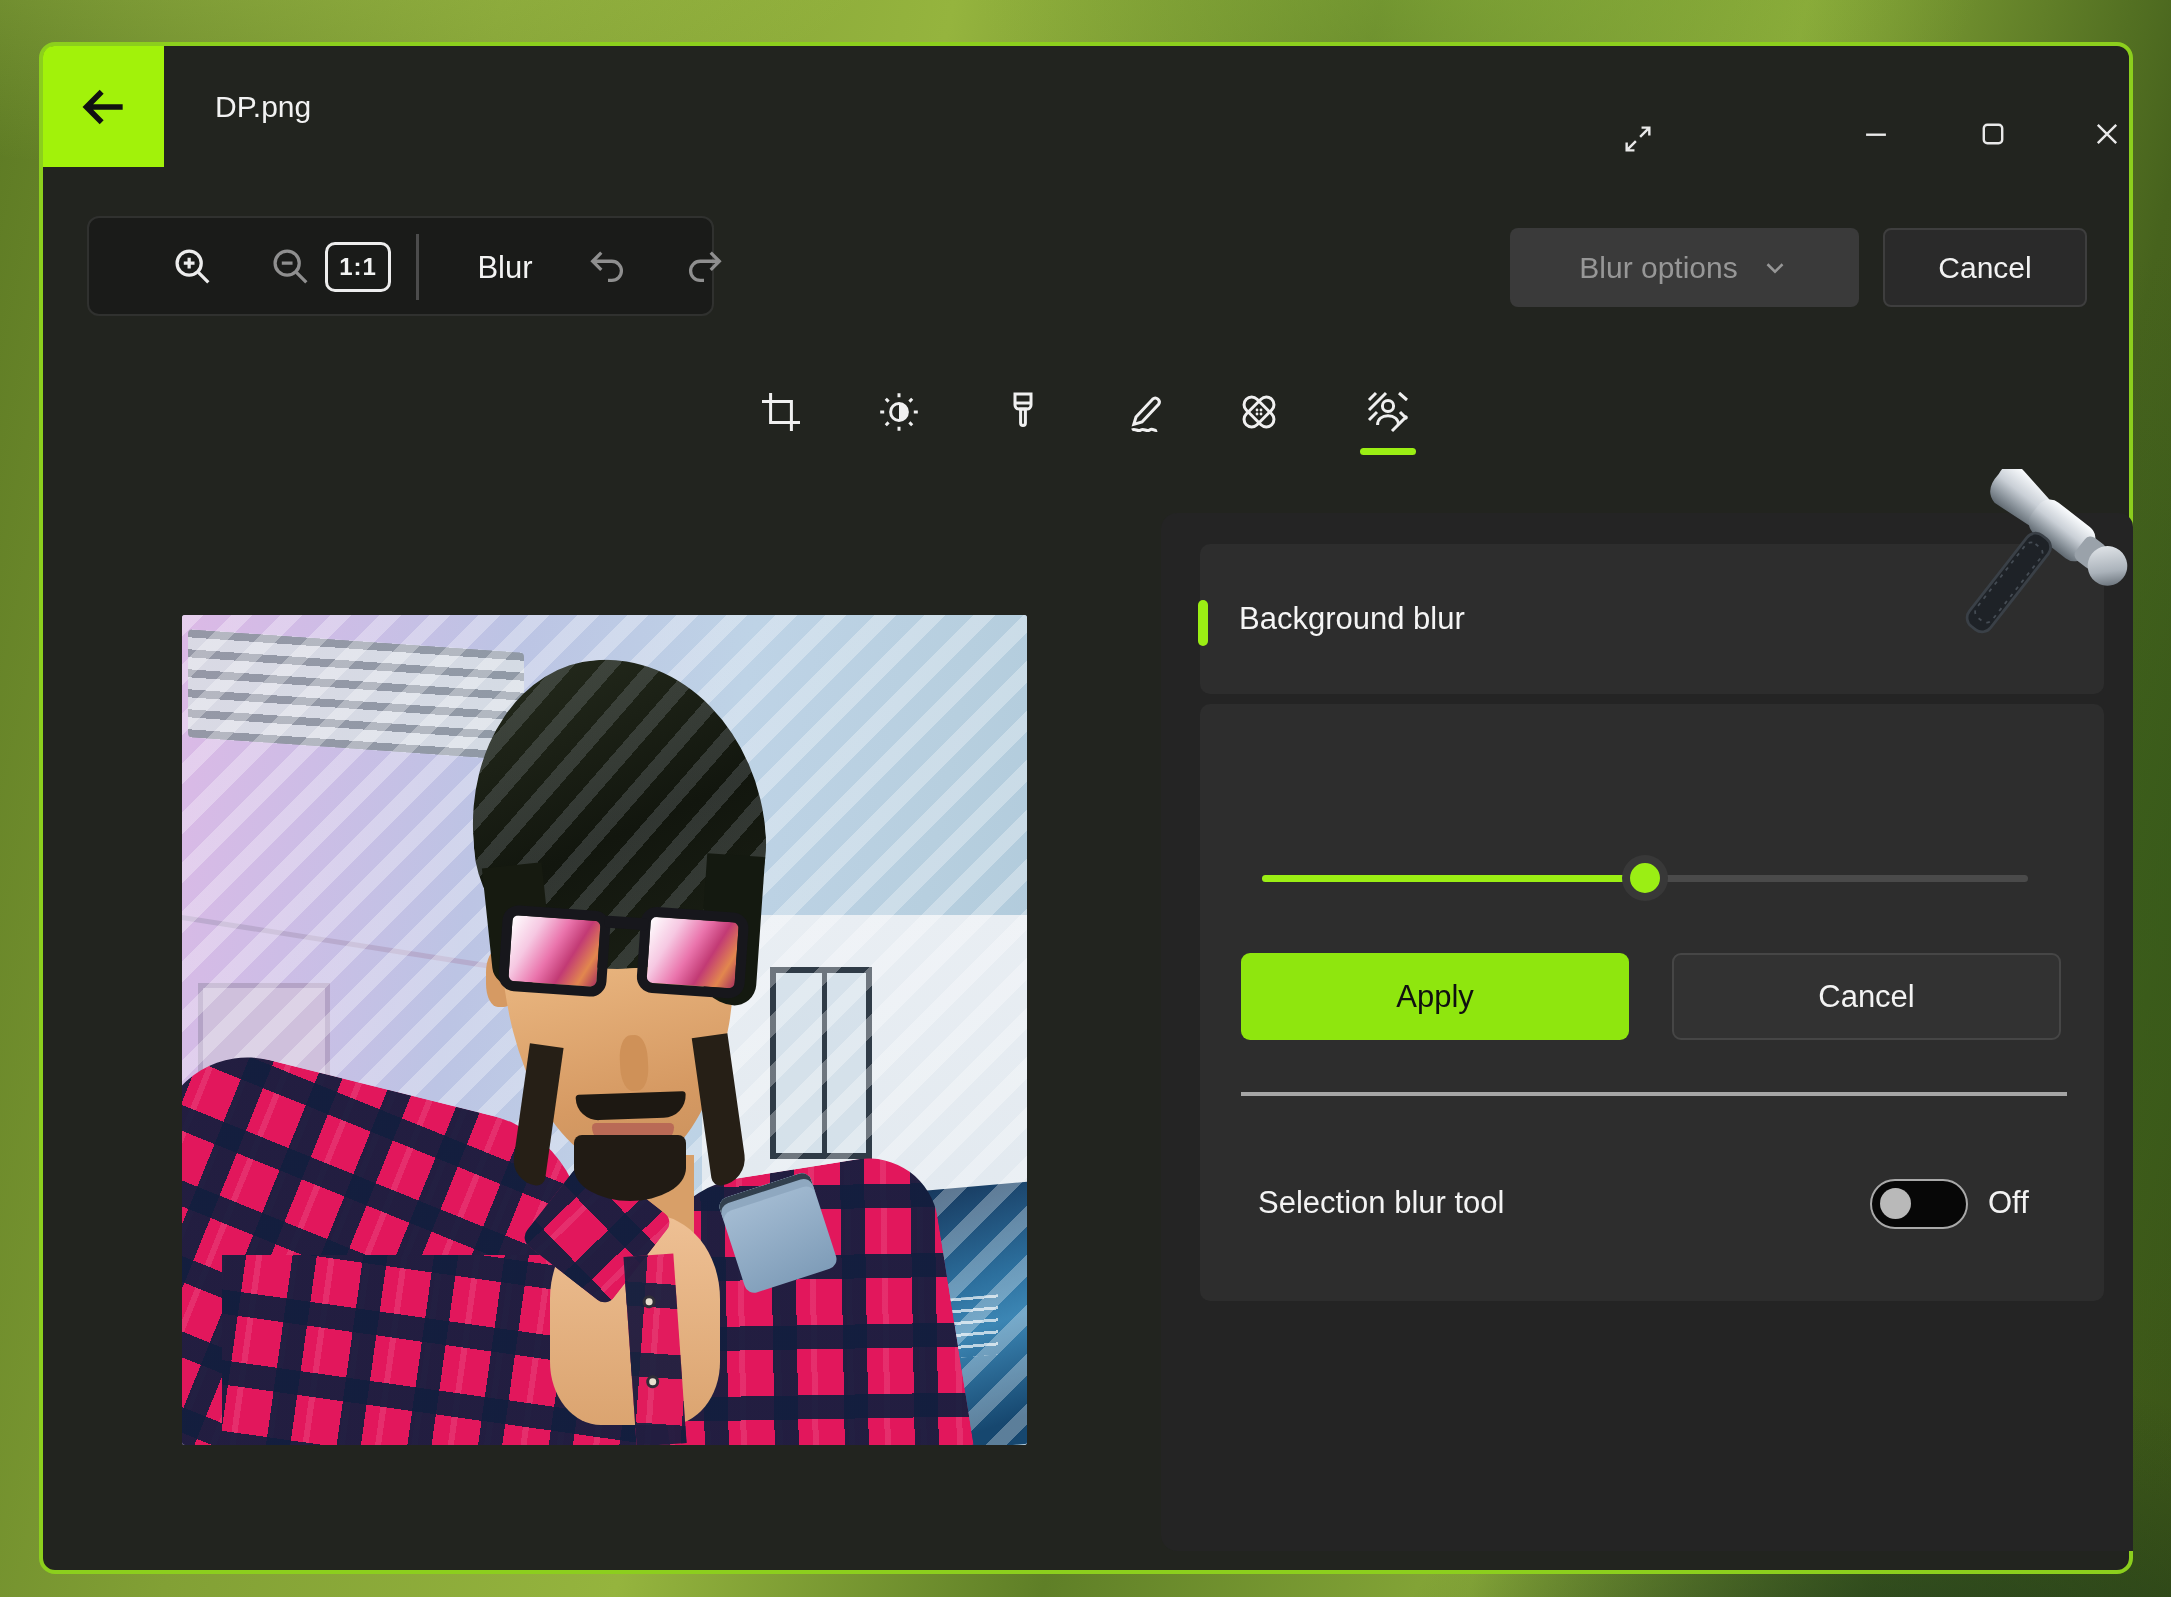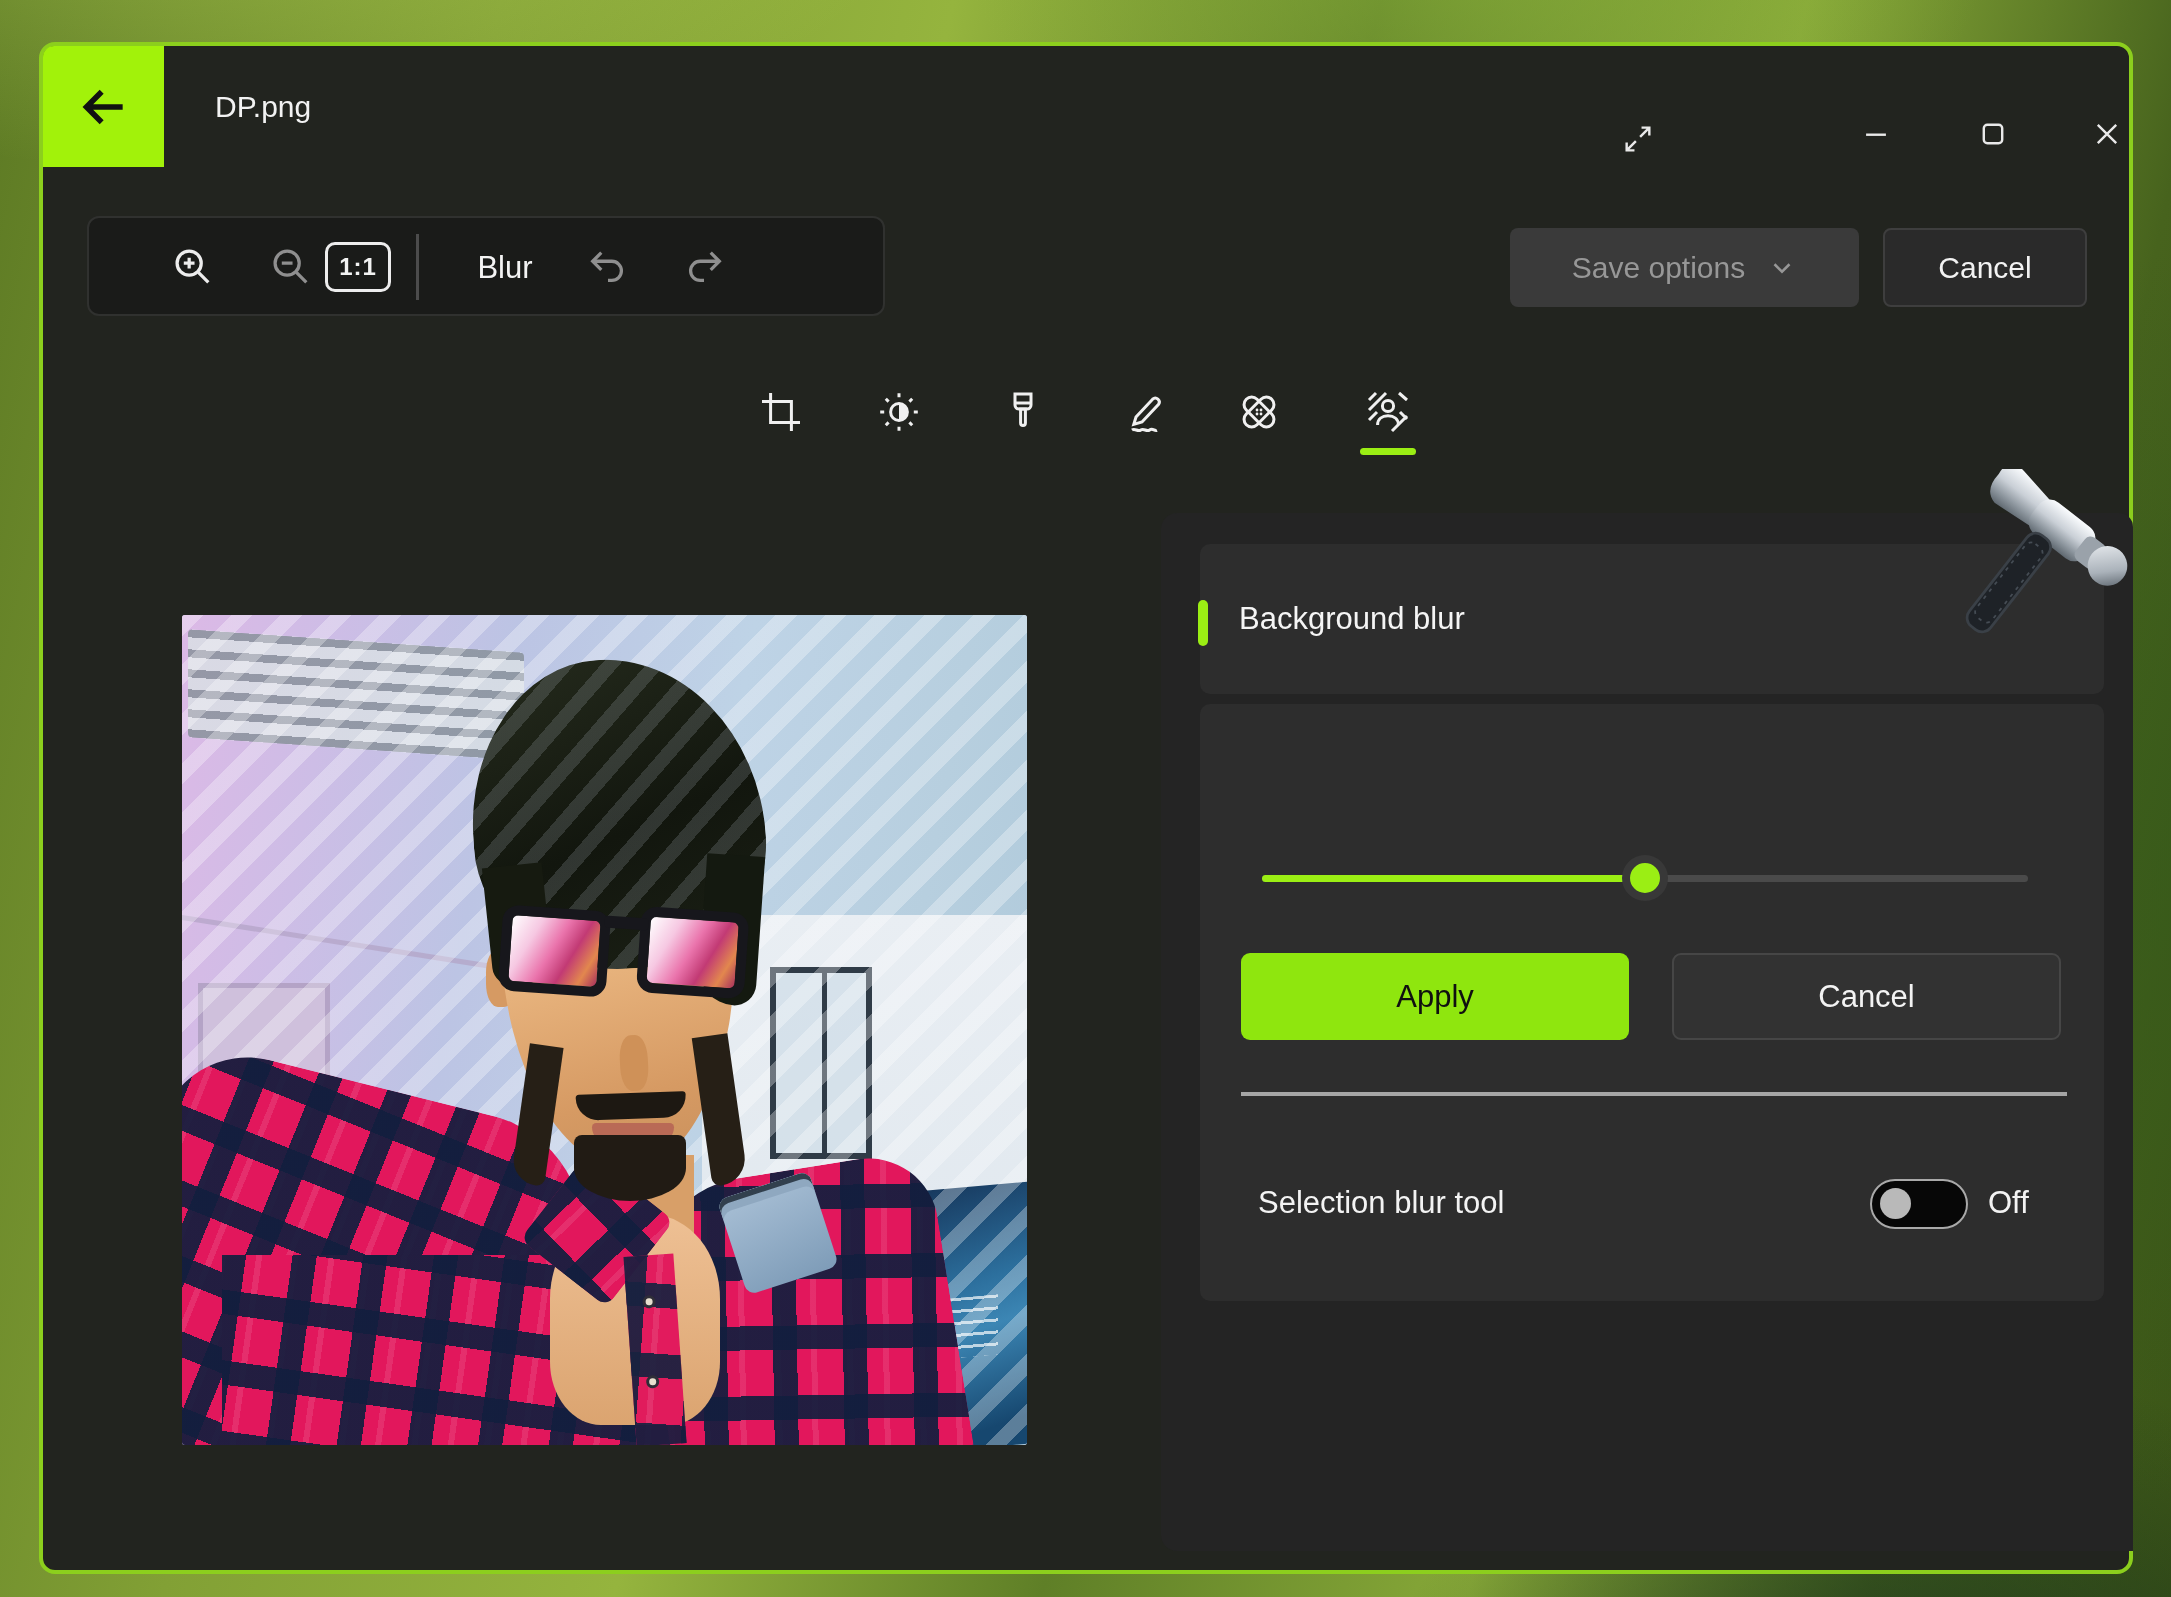--- a/index.html
+++ b/index.html
@@ -29,21 +29,21 @@
   .win-title{ position:absolute; left:172px; top:0; height:121px; display:flex; align-items:center;
     color:#f2f2f2; font-size:30px; }
   .titlebar-btn{ position:absolute; width:62px; height:62px; top:57px; display:flex;
     align-items:center; justify-content:center; }
   .titlebar-btn svg{ width:34px; height:34px; stroke:#e9e9e9; stroke-width:1.7; fill:none; }
   .tb-expand{ left:1564px; top:62px; }
   .tb-min{ left:1802px; }  .tb-max{ left:1919px; }  .tb-close{ left:2033px; }
 
   
   .toolcard{
-    position:absolute; left:44px; top:170px; width:798px; height:100px;
+    position:absolute; left:44px; top:170px; width:627px; height:100px;
     background:#1a1b19; border:2px solid #30312f; border-radius:12px;
   }
   .toolcard .icon-btn{ position:absolute; top:8px; width:70px; height:82px;
     display:flex; align-items:center; justify-content:center; }
   .icon-btn svg{ width:46px; height:46px; fill:none; stroke-width:1.7; }
   .ic-bright{ stroke:#ededed; } .ic-dim{ stroke:#8f8f8f; }
   .zoom-in{ left:69px; } .zoom-out{ left:167px; }
   .ratio-box{ position:absolute; left:236px; top:24px; width:66px; height:50px;
     border:3px solid #ededed; border-radius:10px; display:flex; align-items:center; justify-content:center;
     color:#f2f2f2; font-size:24px; font-weight:700; letter-spacing:1px; }
@@ -235,21 +235,21 @@
     </div>
     <div class="icon-btn redo-btn">
       <svg class="ic-dim" viewBox="0 0 24 24">
         <path d="M15.5 4.5 L20 9 L15.5 13.5"></path>
           <path d="M20 9 H10 a5 5 0 0 0 0 10 h2"></path>
       </svg>
     </div>
   </div>
 
   <div class="save-options">
-    <span>Save options</span>
+    <span>Blur options</span>
     <svg viewBox="0 0 24 24">
         <path d="M6 9 L12 15 L18 9"></path>
       </svg>
   </div>
   <div class="cancel-top">
     <span>Cancel</span>
   </div>
 
   <div class="tools-row">
     <div class="tool t-crop">

